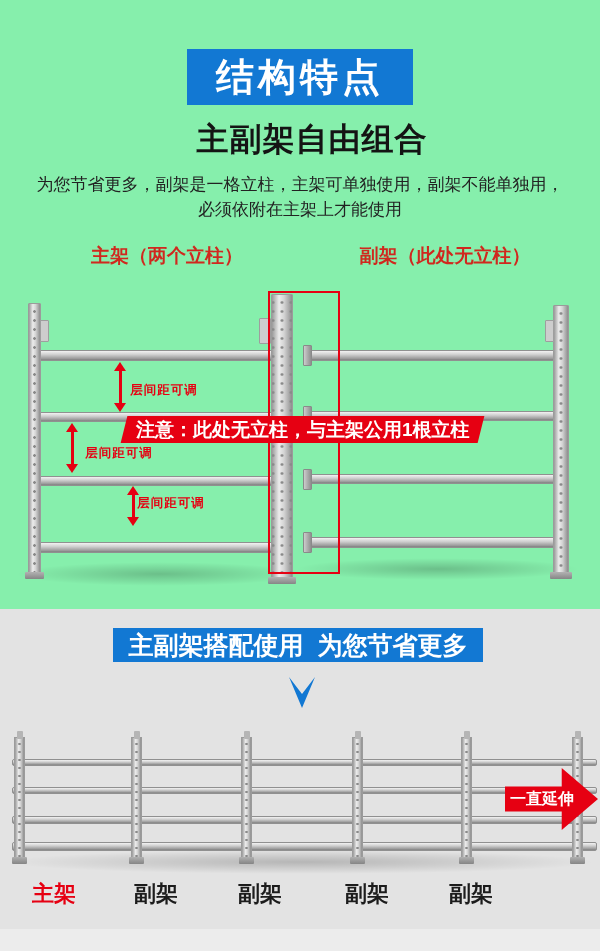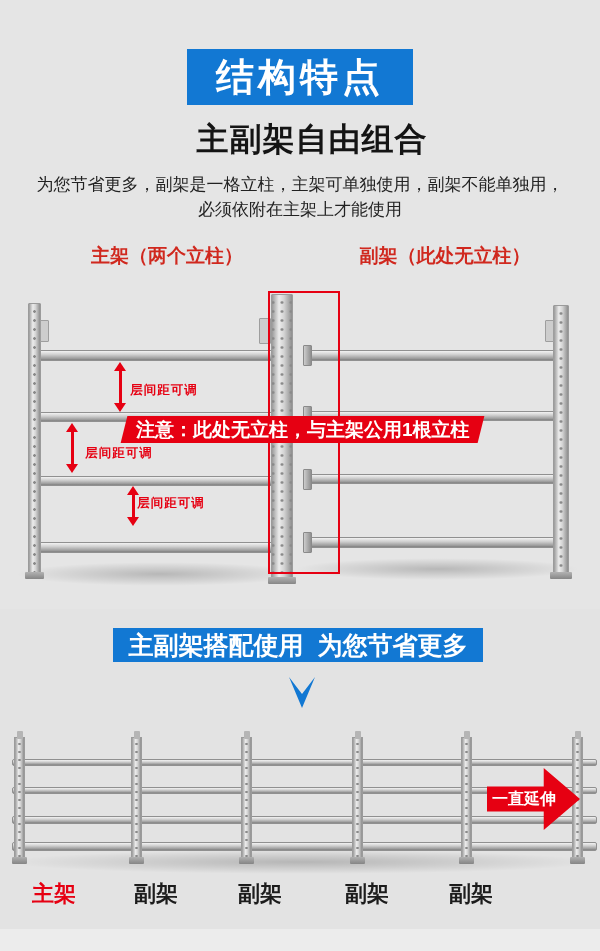--- a/index.html
+++ b/index.html
@@ -1,17 +1,17 @@
 <!DOCTYPE html>
 <html><head>
 <meta charset="utf-8">
 <style>
   html,body{margin:0;padding:0;}
   body{font-family:"Liberation Sans",sans-serif;}
-  #page{position:relative;width:600px;height:951px;background:#e5e5e5;overflow:hidden;margin:0 auto;}
+  #page{position:relative;width:600px;height:951px;background:#86efac;overflow:hidden;margin:0 auto;}
 
   
   .badge{position:absolute;left:187px;top:49px;width:226px;height:56px;background:#1278d3;
     color:#fff;font-size:38px;font-weight:bold;display:flex;align-items:center;justify-content:center;letter-spacing:4px;}
   .title{position:absolute;left:0;top:106px;width:600px;margin:12px;text-align:center;
     font-size:32px;font-weight:900;color:#141414;letter-spacing:1px;}
   .desc{position:absolute;left:0;top:172px;width:600px;text-align:center;
     font-size:17px;line-height:25px;color:#222;}
   .dlabel{position:absolute;top:243px;transform:translateX(-50%);font-size:19px;font-weight:bold;color:#d0281e;white-space:nowrap;margin-left:24px;}
 
@@ -49,21 +49,21 @@
     color:#fff;font-size:25px;font-weight:bold;display:flex;align-items:center;justify-content:center;white-space:pre;}
   .chevron{position:absolute;left:289px;top:677px;width:26px;height:31px;background:#1278d3;
     clip-path:polygon(0 0,50% 55%,100% 0,50% 100%);}
   .bcol{position:absolute;width:11px;top:737px;height:121px;box-sizing:border-box;border:1px solid #9b9b9b;
     background-image:radial-gradient(circle,#8a8a8a 1px,rgba(0,0,0,0) 1.4px),
       linear-gradient(90deg,#9a9a9a,#ececec 40%,#d0d0d0 65%,#8e8e8e);
     background-size:9px 8px,100% 100%;background-position:50% 2px,0 0;}
   .bcol::before{content:"";position:absolute;top:-7px;left:2px;width:6px;height:8px;background:#b5b5b5;border-radius:1px;}
   .bcol::after{content:"";position:absolute;bottom:-7px;left:-3px;right:-3px;height:7px;
     background:linear-gradient(180deg,#b0b0b0,#858585);border-radius:1px;}
-  .extend{position:absolute;left:487px;top:768px;width:93px;height:62px;background:#e60012;
+  .extend{position:absolute;left:505px;top:768px;width:93px;height:62px;background:#e60012;
     clip-path:polygon(0 30%,61% 30%,61% 0,100% 50%,61% 100%,61% 70%,0 70%);
     display:flex;align-items:center;color:#fff;font-size:16px;font-weight:bold;
     padding-left:5px;box-sizing:border-box;z-index:10;white-space:nowrap;}
   .blabel{position:absolute;top:879px;transform:translateX(-50%);font-size:22px;font-weight:bold;color:#1c1c1c;white-space:nowrap;}
   .blabel.main{color:#e60012;}
 </style>
 </head>
 <body>
 
 <div id="page">

